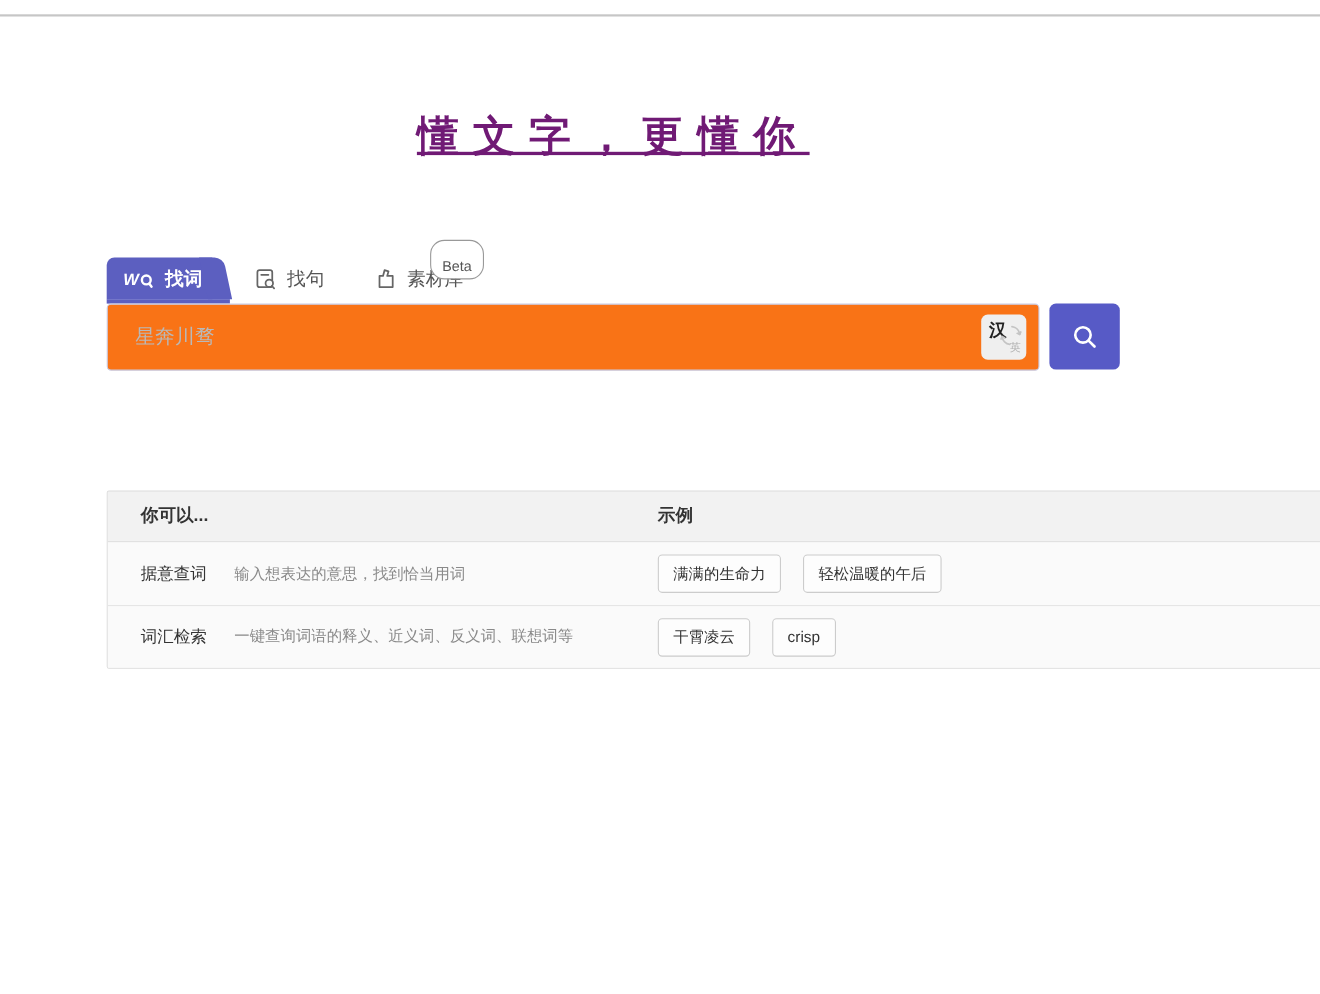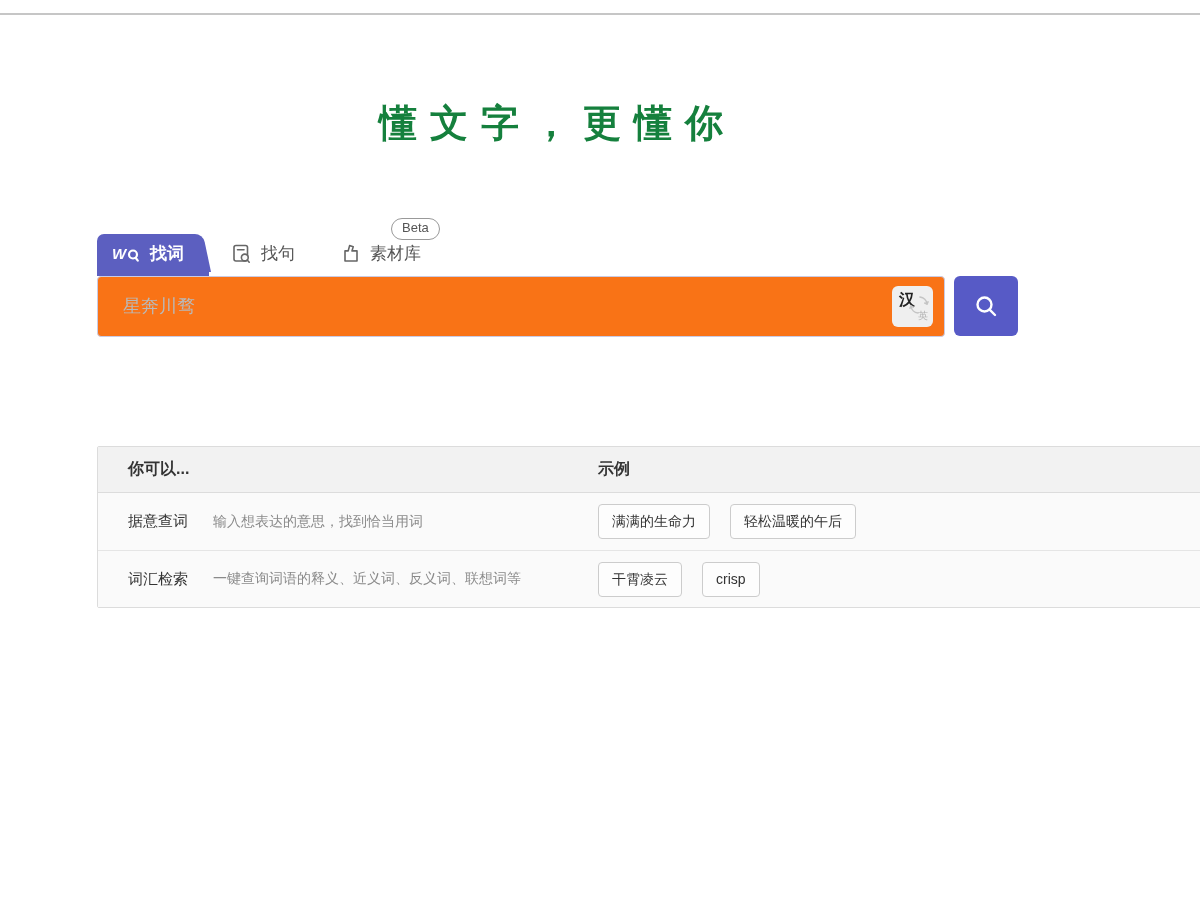--- a/index.html
+++ b/index.html
@@ -22,21 +22,22 @@
 
   
   .page-title {
     position: absolute;
     top: 98px; left: 0; width: 1115px;
     text-align: center;
     font-family: "DejaVu Serif", "Liberation Serif", serif;
     font-weight: 700;
     font-size: 38px;
     letter-spacing: 13px;
-    color: #15803d;
+    color: #701a75;
+    text-decoration: underline;
   }
 
   
   .tabs {
     position: absolute;
     left: 97px; top: 233px; height: 43px;
     display: flex;
     align-items: flex-start;
   }
   .tab-active-wrap { position: relative; width: 112px; height: 43px; }
@@ -74,21 +75,21 @@
     font-size: 17px;
     cursor: pointer;
     position: relative;
   }
   .tab .ticon { margin-right: 9px; display: inline-flex; }
   .tab-find-sentence { margin-left: 22px; }
   .tab-material { margin-left: 46px; }
   .beta-badge {
     position: absolute;
     left: 294px; top: -15px;
-    padding: 0 10px 3px 10px;
+    padding: 14px 10px 3px 10px;
     border: 1.5px solid #999999;
     border-radius: 13px;
     background: #ffffff;
     font-size: 13px;
     color: #555555;
     line-height: 17px;
   }
   .logo-ww { display: inline-flex; margin-right: 8px; }
 
   

